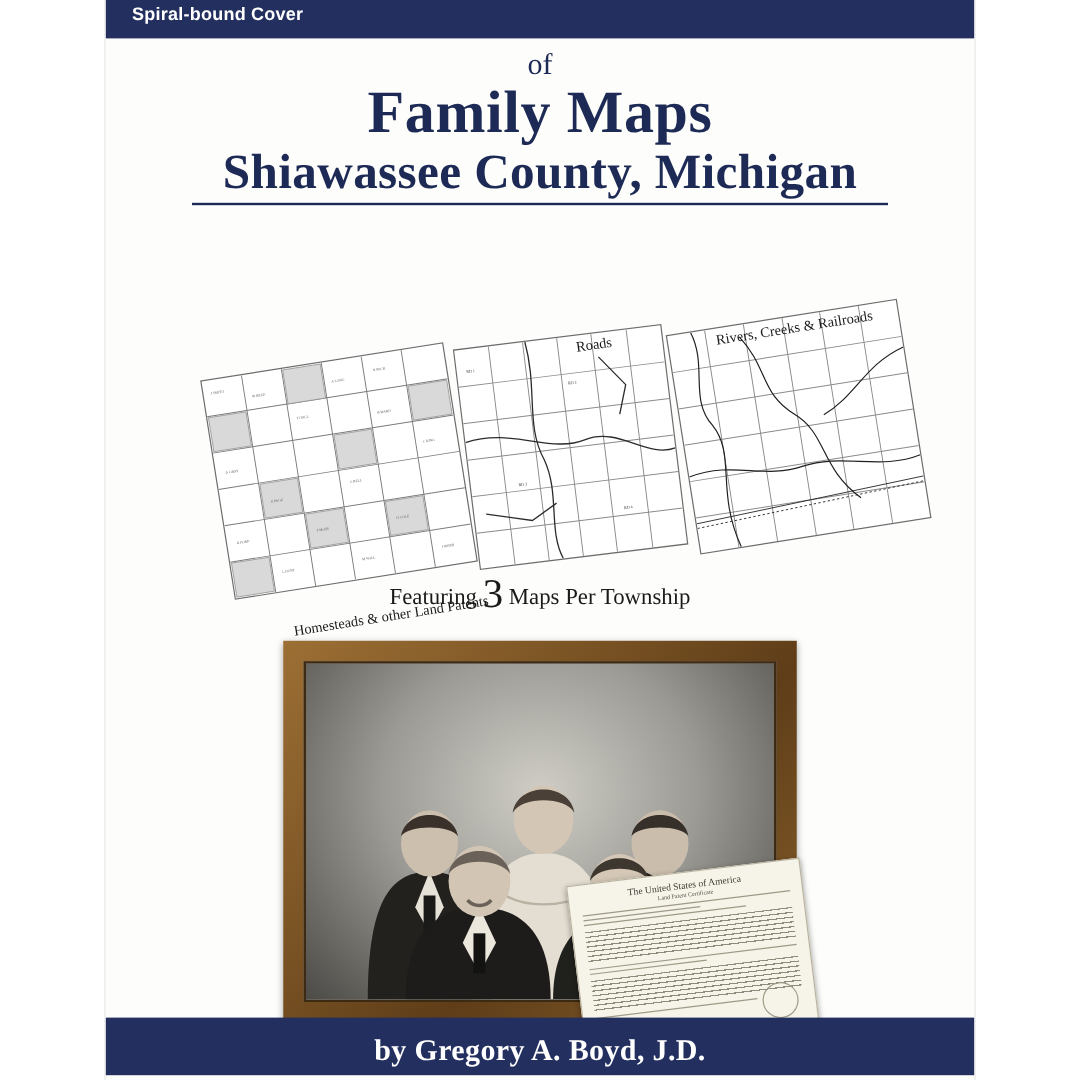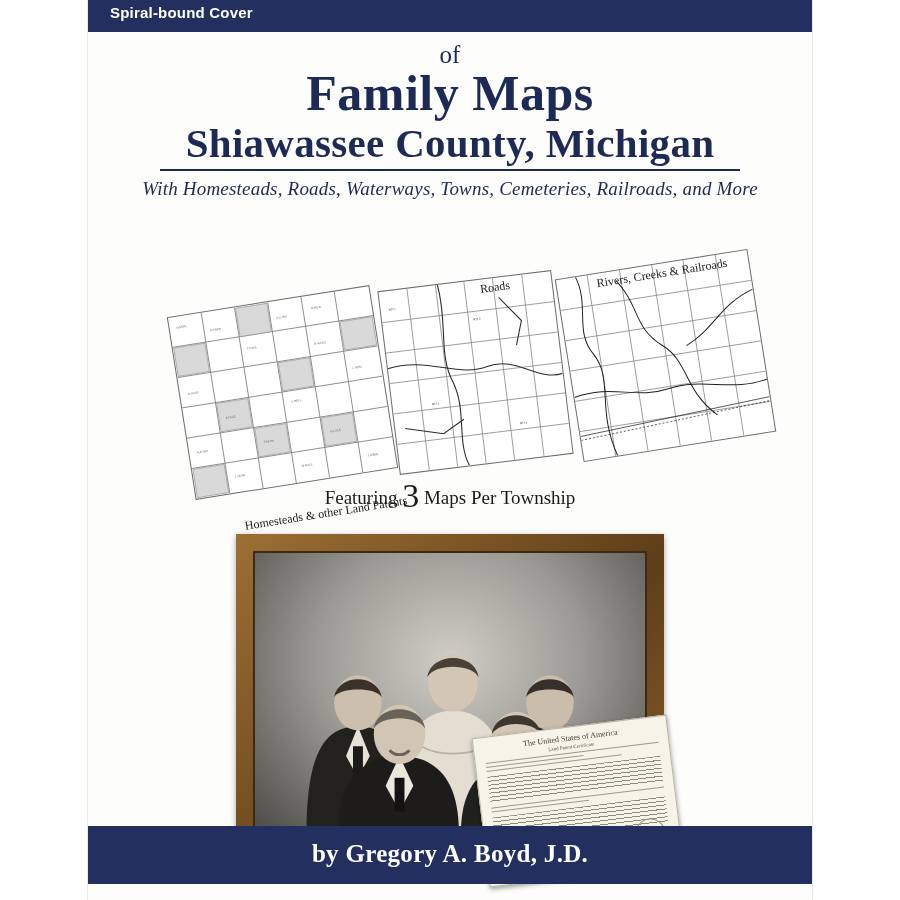--- a/index.html
+++ b/index.html
@@ -35,22 +35,22 @@
     position: absolute;
     left: 22px; top: 4px;
     color: #ffffff;
     font-family: "Liberation Sans", sans-serif;
     font-size: 15px;
     font-weight: bold;
     letter-spacing: 0.2px;
   }
   
   #bottom-band {
-    position: absolute; left: 0; bottom: 16px;
-    width: 100%; height: 58px;
+    position: absolute; left: 0; bottom: 4px;
+    width: 100%; height: 48px;
     background: #23305f;
     padding-left: 22px;
   }
   #author {
     position: absolute;
     left: 0; right: 0; top: 14px;
     text-align: center;
     color: #ffffff;
     font-family: "Liberation Serif", serif;
     font-size: 25px;
@@ -220,21 +220,20 @@
 
     <div id="top-band">
       <div id="spiral-label">Spiral-bound Cover</div>
     </div>
 
     <div class="title-wrap">
       <div id="title-of">of</div>
       <div id="title-main">Family Maps</div>
       <div id="title-county">Shiawassee County, Michigan</div>
       <div class="rule"></div>
-      <div id="subtitle">With Homesteads, Roads, Waterways, Towns, Cemeteries, Railroads, and More</div>
     </div>
 
     <div id="maps">
 
       <div class="map" id="map1">
         <svg viewBox="0 0 205 185" preserveAspectRatio="none">
           <g stroke="#7a7a7a" stroke-width="0.8" fill="none">
             <path d="M0 30 H205 M0 61 H205 M0 92 H205 M0 123 H205 M0 154 H205"></path>
             <path d="M34 0 V185 M68 0 V185 M102 0 V185 M136 0 V185 M170 0 V185"></path>
           </g>

